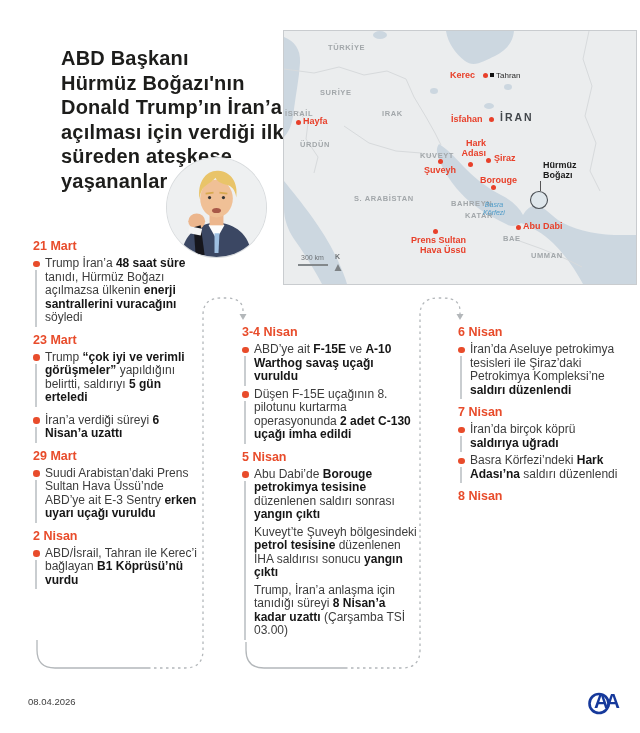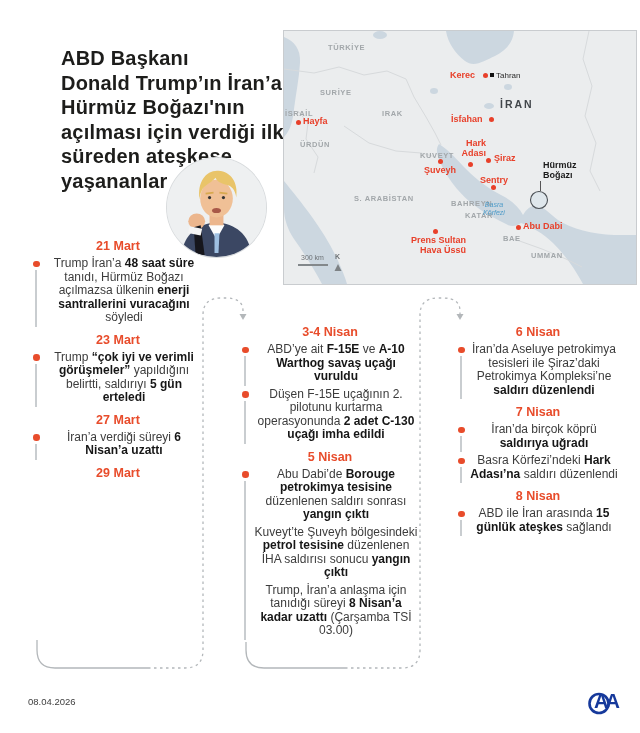--- a/index.html
+++ b/index.html
@@ -24,21 +24,21 @@
   .cap{font-size:8px;color:#2b2b2b;}
   .strait{font-size:9px;font-weight:bold;color:#1a1a1a;line-height:9.5px;white-space:normal!important;width:46px;}
   .sea{font-size:7px;font-style:italic;color:#4e9bc8;line-height:8px;white-space:normal!important;
        width:38px;text-align:center;}
   .scalet,.north{font-size:7px;color:#6d7276;}
   .north{font-weight:bold;}
   .dot{position:absolute;width:5px;height:5px;border-radius:50%;background:#e8402a;}
   .sq{position:absolute;width:4px;height:4px;background:#111;}
   
   .connectors{position:absolute;left:0;top:0;z-index:0;}
-  .col{position:absolute;z-index:1;font-size:12px;line-height:13.5px;color:#3c3c3c;text-align:center;}
+  .col{position:absolute;z-index:1;font-size:12px;line-height:13.5px;color:#3c3c3c;}
   .grp{margin-bottom:9px;}
   .date{font-size:12.5px;line-height:13px;font-weight:bold;color:#e84c2b;margin-bottom:3px;}
   .item{position:relative;padding-left:12px;margin-top:4px;}
   .item p{margin:0;}
   .mark{position:absolute;left:0;top:3.5px;width:6.5px;height:6.5px;border-radius:50%;background:#e84c2b;}
   .bar{position:absolute;left:2px;top:13px;bottom:-2px;width:2px;background:#c9cdd0;}
   .item.cont .bar{top:-6px;}
   .sb{font-weight:bold;color:#161616;}
   
   .pubdate{position:absolute;left:28px;top:696px;font-size:9.5px;color:#3d3d3d;}
@@ -56,22 +56,22 @@
       <path d="M148,668 L185,668 Q203,668 203,650 L203,315 Q203,298 221,298 L226,298 Q243,298 243,311 L243,315" stroke-dasharray="2.5,3.5"></path>
       <path d="M246,642 L246,650 Q246,668 264,668 L345,668"></path>
       <path d="M345,668 L402,668 Q420,668 420,650 L420,315 Q420,298 438,298 L443,298 Q460,298 460,311 L460,315" stroke-dasharray="2.5,3.5"></path>
     </g>
     <path d="M239.5,314 L246.5,314 L243,320 Z" fill="#b3b7ba"></path>
     <path d="M456.5,314 L463.5,314 L460,320 Z" fill="#b3b7ba"></path>
   </svg>
 
   <h1 class="title">
     <span>ABD Başkanı</span>
+    <span>Hürmüz Boğazı'nın</span>
     <span>Donald Trump’ın İran’a</span>
-    <span>Hürmüz Boğazı'nın</span>
     <span>açılması için verdiği ilk</span>
     <span>süreden ateşkese</span>
     <span>yaşananlar</span>
   </h1>
 
   <div class="avatar">
     <svg width="99" height="99" viewBox="0 0 100 100">
       <rect width="100" height="100" fill="#eef0f1"></rect>
       <path d="M14,100 C17,76 31,67 50,65 C69,67 83,76 86,100 Z" fill="#3b4763"></path>
       <path d="M42,68 L50,82 L58,68 L50,63 Z" fill="#fdfdfd"></path>
@@ -113,21 +113,21 @@
       <circle cx="255" cy="169" r="8.5" fill="#dfe7ec" stroke="#4b5055" stroke-width="1.1"></circle>
       <line x1="14" y1="234" x2="44" y2="234" stroke="#83888b" stroke-width="2"></line>
       <path d="M54,233 L50.5,240 L57.5,240 Z" fill="#7d8285"></path>
     </svg>
 
     <span class="lbl c" style="left:44px;top:12px">TÜRKİYE</span>
     <span class="lbl c" style="left:36px;top:57px">SURİYE</span>
     <span class="lbl c" style="left:1px;top:78px">İSRAİL</span>
     <span class="lbl c" style="left:16px;top:109px">ÜRDÜN</span>
     <span class="lbl c" style="left:98px;top:78px">IRAK</span>
-    <span class="lbl iran" style="left:216px;top:67px">İRAN</span>
+    <span class="lbl iran" style="left:216px;top:80px">İRAN</span>
     <span class="lbl c" style="left:136px;top:120px">KUVEYT</span>
     <span class="lbl c" style="left:70px;top:163px">S. ARABİSTAN</span>
     <span class="lbl c" style="left:167px;top:168px">BAHREYN</span>
     <span class="lbl c" style="left:181px;top:180px">KATAR</span>
     <span class="lbl c" style="left:219px;top:203px">BAE</span>
     <span class="lbl c" style="left:247px;top:220px">UMMAN</span>
 
     <span class="dot" style="left:12px;top:89px"></span>
     <span class="lbl city" style="left:19px;top:85px">Hayfa</span>
     <span class="dot" style="left:199px;top:42px"></span>
@@ -135,21 +135,21 @@
     <span class="sq" style="left:206px;top:42px"></span>
     <span class="lbl cap" style="left:212px;top:40px">Tahran</span>
     <span class="lbl city" style="left:167px;top:83px">İsfahan</span>
     <span class="dot" style="left:205px;top:86px"></span>
     <span class="lbl city wrapc" style="left:166px;top:108px;width:36px">Hark Adası</span>
     <span class="dot" style="left:184px;top:131px"></span>
     <span class="dot" style="left:202px;top:127px"></span>
     <span class="lbl city" style="left:210px;top:122px">Şiraz</span>
     <span class="dot" style="left:154px;top:128px"></span>
     <span class="lbl city" style="left:140px;top:134px">Şuveyh</span>
-    <span class="lbl city" style="left:196px;top:144px">Sentry</span>
+    <span class="lbl city" style="left:196px;top:144px">Borouge</span>
     <span class="dot" style="left:207px;top:154px"></span>
     <span class="dot" style="left:232px;top:194px"></span>
     <span class="lbl city" style="left:239px;top:190px">Abu Dabi</span>
     <span class="dot" style="left:149px;top:198px"></span>
     <span class="lbl city wrapc" style="left:122px;top:205px;width:60px">Prens Sultan Hava Üssü</span>
 
     <span class="lbl strait" style="left:259px;top:130px">Hürmüz Boğazı</span>
     <span class="lbl sea" style="left:191px;top:170px">Basra Körfezi</span>
     <span class="lbl scalet" style="left:17px;top:223px">300 km</span>
     <span class="lbl north" style="left:51px;top:222px">K</span>
@@ -166,44 +166,56 @@
     </div>
     <div class="grp">
       <div class="date">23 Mart</div>
       <div class="item">
           <span class="mark"></span>
           <span class="bar"></span>
         <p><span>Trump </span><span class="sb">“çok iyi ve verimli görüşmeler”</span><span> yapıldığını belirtti, saldırıyı </span><span class="sb">5 gün erteledi</span></p>
       </div>
     </div>
     <div class="grp">
-      <div class="date">27 Mart</div>
       <div class="item">
           <span class="mark"></span>
           <span class="bar"></span>
         <p><span>İran’a verdiği süreyi </span><span class="sb">6 Nisan’a uzattı</span></p>
       </div>
     </div>
     <div class="grp">
       <div class="date">29 Mart</div>
+      <div class="item">
+          <span class="mark"></span>
+          <span class="bar"></span>
+        <p><span>Suudi Arabistan’daki Prens Sultan Hava Üssü’nde ABD’ye ait E-3 Sentry </span><span class="sb">erken uyarı uçağı vuruldu</span></p>
+      </div>
+    </div>
+    <div class="grp">
+      <div class="date">2 Nisan</div>
+      <div class="item">
+          <span class="mark"></span>
+          <span class="bar"></span>
+        <p><span>ABD/İsrail, Tahran ile Kerec’i bağlayan </span><span class="sb">B1 Köprüsü’nü vurdu</span></p>
+      </div>
     </div>
   </div>
 
   <div class="col" style="left:242px;top:326px;width:176px">
     <div class="grp">
       <div class="date">3-4 Nisan</div>
       <div class="item">
           <span class="mark"></span>
           <span class="bar"></span>
         <p><span>ABD’ye ait </span><span class="sb">F-15E</span><span> ve </span><span class="sb">A-10 Warthog savaş uçağı vuruldu</span></p>
       </div>
       <div class="item">
           <span class="mark"></span>
           <span class="bar"></span>
-        <p><span>Düşen F-15E uçağının 2. pilotunu kurtarma operasyonunda </span><span class="sb">2 adet C-130 uçağı imha edildi</span></p>
+        <p><span>Düşen F-15E uçağının 8. pilotunu kurtarma operasyonunda </span><span class="sb">2 adet C-130 uçağı imha edildi</span></p>
       </div>
     </div>
     <div class="grp">
       <div class="date">5 Nisan</div>
       <div class="item">
           <span class="mark"></span>
           <span class="bar"></span>
         <p><span>Abu Dabi’de </span><span class="sb">Borouge petrokimya tesisine</span><span> düzenlenen saldırı sonrası </span><span class="sb">yangın çıktı</span></p>
       </div>
       <div class="item cont">
@@ -234,25 +246,20 @@
         <p><span>İran’da birçok köprü </span><span class="sb">saldırıya uğradı</span></p>
       </div>
       <div class="item">
           <span class="mark"></span>
           <span class="bar"></span>
         <p><span>Basra Körfezi’ndeki </span><span class="sb">Hark Adası’na</span><span> saldırı düzenlendi</span></p>
       </div>
     </div>
     <div class="grp">
       <div class="date">8 Nisan</div>
-      <div class="item">
-          <span class="mark"></span>
-          <span class="bar"></span>
-        <p><span>ABD ile İran arasında </span><span class="sb">15 günlük ateşkes</span><span> sağlandı</span></p>
-      </div>
     </div>
   </div>
 
   <div class="pubdate">08.04.2026</div>
   <div class="aa">
     <svg width="36" height="32" viewBox="0 0 36 32">
       <circle cx="11" cy="16.5" r="9.5" fill="none" stroke="#16399b" stroke-width="2.6"></circle>
     </svg>
     <span>AA</span>
   </div>

